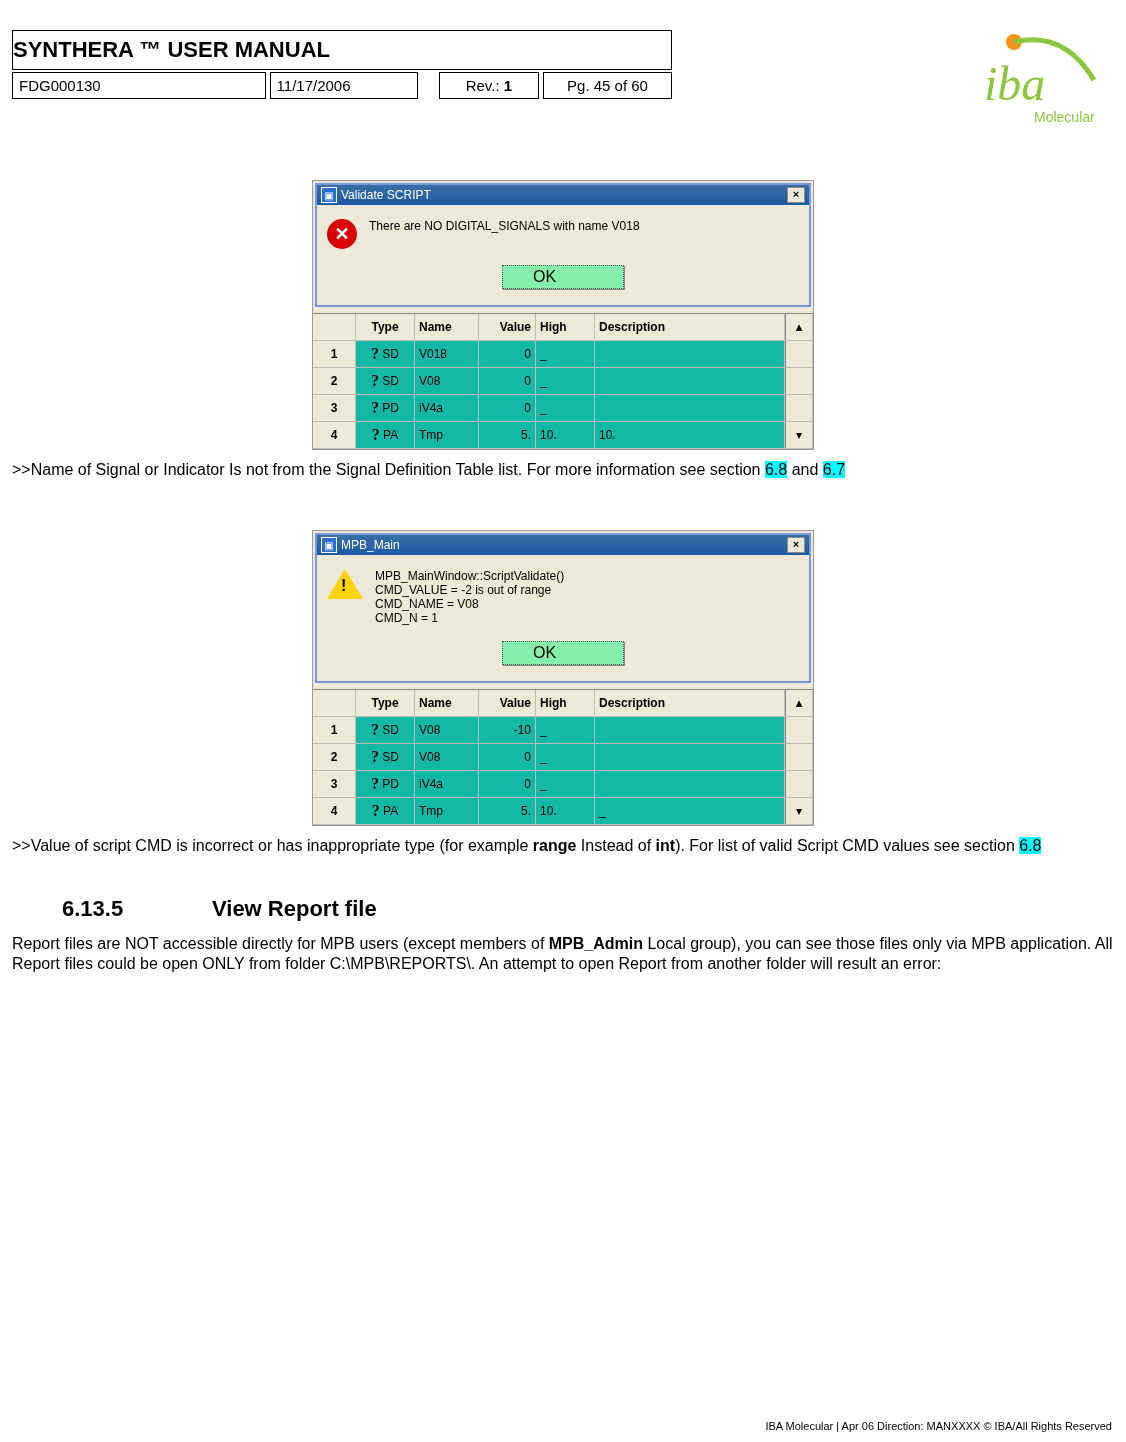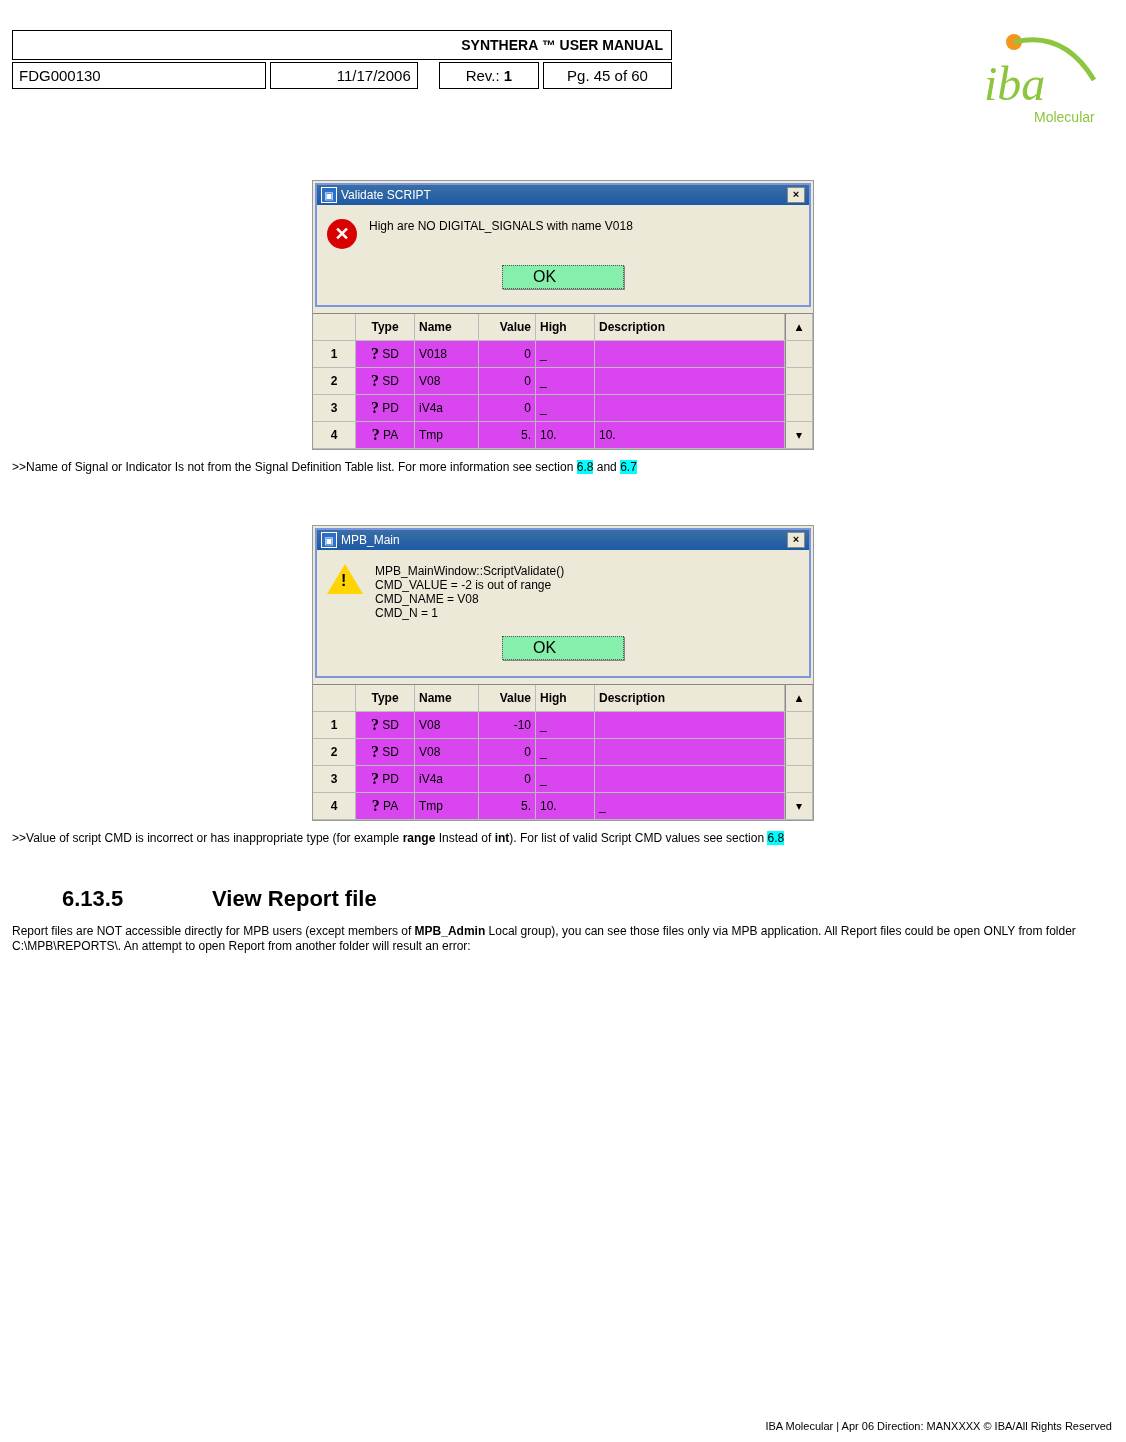--- a/index.html
+++ b/index.html
@@ -18,36 +18,36 @@
   }
   .header-row {
     display: flex;
     align-items: flex-start;
   }
   .header-block {
     width: 660px;
   }
   .title-cell {
     border: 1.5px solid #000;
-    text-align: right;
-    font-weight: bold;
-    font-size: 14px;
-    padding: 6px 8px;
+    text-align: left;
+    font-weight: bold;
+    font-size: 22px;
+    padding: 6px 0;
   }
   .meta-row {
     display: flex;
     margin-top: 2px;
   }
   .meta-cell {
     border: 1.5px solid #000;
     padding: 4px 6px;
     font-size: 15px;
   }
   .mc1 { width: 250px; }
-  .mc2 { width: 140px; text-align: right; margin-left: 4px; }
+  .mc2 { width: 140px; text-align: left; margin-left: 4px; }
   .mc3 { width: 90px; text-align: center; margin-left: 21px; }
   .mc4 { width: 120px; text-align: center; margin-left: 4px; }
   .logo {
     margin-left: auto;
     width: 220px;
     height: 100px;
     position: relative;
   }
   .logo svg { width: 100%; height: 100%; }
 
@@ -142,21 +142,21 @@
     box-shadow: 1px 1px 0 #888;
   }
   .grid {
     border-top: 1px solid #888;
   }
   .grid-row {
     display: flex;
     border-bottom: 1px solid #bbb;
     height: 26px;
     align-items: stretch;
-    background: #d946ef;
+    background: #14b8a6;
   }
   .grid-head .gc {
     background: #ece9d8;
     font-weight: bold;
   }
   .gc {
     border-right: 1px solid #bbb;
     padding: 3px 4px;
     font-size: 12px;
     display: flex;
@@ -171,21 +171,21 @@
   .g-scroll { width: 18px; background: #ece9d8; border-left:1px solid #888; display:flex; align-items:center; justify-content:center;}
   .qmark {
     font-weight: bold;
     font-size: 16px;
     color: #000;
     font-family: "Times New Roman", serif;
   }
   .hl-head { font-weight: bold; }
 
   .body-text {
-    font-size: 12px;
+    font-size: 16px;
     line-height: 1.25;
     margin: 8px 0;
   }
   .hl {
     background: #00ffff;
   }
   .sect-heading {
     font-weight: bold;
     font-size: 22px;
     margin: 40px 0 12px 50px;
@@ -228,21 +228,21 @@
   <div class="screenshot-block">
     <div class="dlg">
       <div class="dlg-titlebar">
         <span class="dlg-icon">▣</span>
         <span>Validate SCRIPT</span>
         <span class="dlg-close">×</span>
       </div>
       <div class="dlg-body">
         <div class="dlg-body-row">
           <div class="err-icon">✕</div>
-          <div class="dlg-msg">High are NO DIGITAL_SIGNALS with name V018</div>
+          <div class="dlg-msg">There are NO DIGITAL_SIGNALS with name V018</div>
         </div>
         <div class="ok-btn">OK</div>
       </div>
     </div>
     <div class="grid">
       <div class="grid-row grid-head">
         <div class="gc g-rownum"></div>
         <div class="gc g-type hl-head">Type</div>
         <div class="gc g-name hl-head">Name</div>
         <div class="gc g-value">Value</div>

